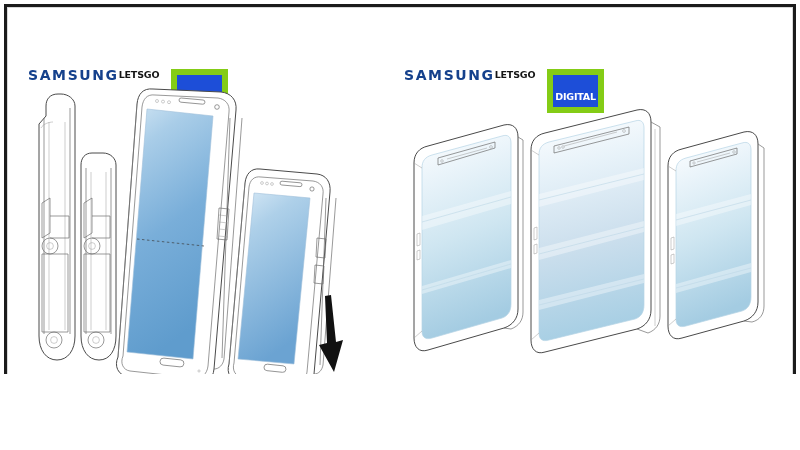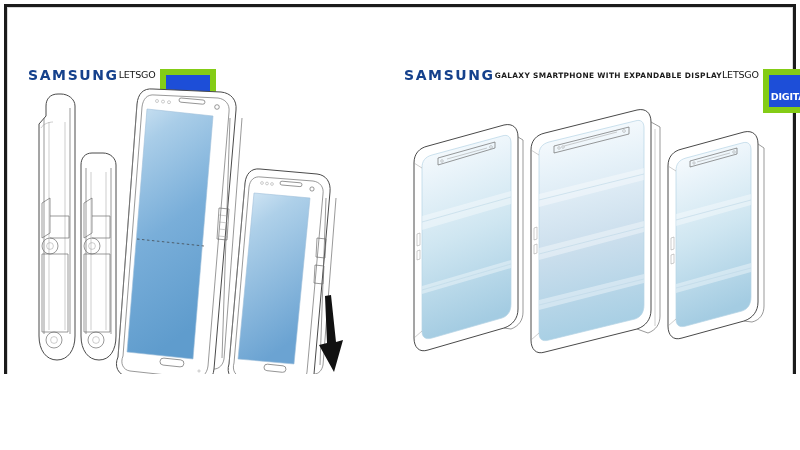--- a/index.html
+++ b/index.html
@@ -87,24 +87,24 @@
     display: flex;
     align-items: stretch;
     height: 12px;
     margin-right: 8px;
     font-family: "DejaVu Sans", sans-serif;
     flex: none;
   }
   .watermark .wm-letsgo {
     color: #141414;
     font-size: 9.5px;
-    font-weight: normal;
+    font-weight: bold;
     letter-spacing: -0.2px;
     line-height: 12px;
-    padding-right: 4px;
+    padding-right: 12px;
   }
   .watermark .wm-digital {
     background: #1d4ed8;
     color: #ffffff;
     font-size: 9.5px;
     font-weight: bold;
     letter-spacing: -0.2px;
     line-height: 12px;
     padding: 16px 2px;
     border: 6px solid #84cc16;
@@ -274,21 +274,20 @@
           <path d="M311 208 L317 207 L322 254 L329 252 L320 284 L305 257 L313 255 Z"></path>
         </g>
       </svg>
     </div>
   </div>
 
   <div class="panel panel-right">
 
     <div class="fig-header">
       <div class="samsung-logo">SAMSUNG</div>
-      <div class="fig-caption">GALAXY SMARTPHONE WITH EXPANDABLE DISPLAY</div>
       <div class="watermark">
         <span class="wm-letsgo">LETSGO</span>
         <span class="wm-digital">DIGITAL</span>
       </div>
     </div>
 
     <div class="fig-canvas">
       <svg viewBox="0 0 398 304" preserveAspectRatio="xMidYMid meet">
         <defs>
           <linearGradient id="isoGlass" x1="0" y1="0" x2="0.18" y2="1">

